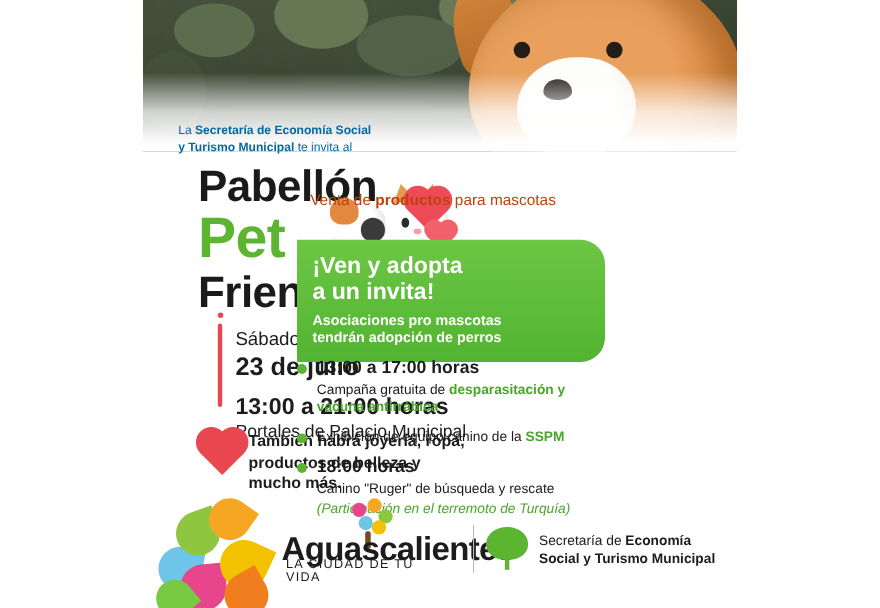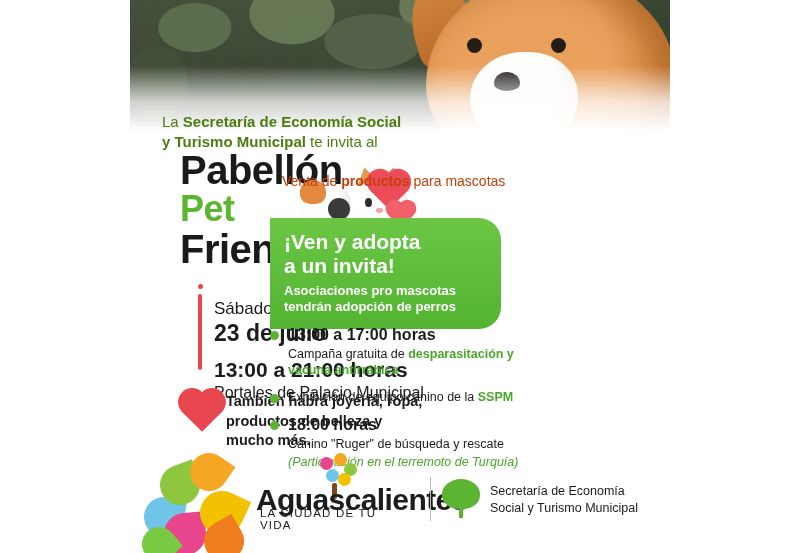--- a/index.html
+++ b/index.html
@@ -75,32 +75,32 @@
     border-radius: 50% 40% 20% 30% / 60% 50% 30% 40%;
   }
   .photo-fade {
     position: absolute; left: 0; right: 0; bottom: -2px; height: 74px;
     background: linear-gradient(180deg, rgba(255,255,255,0) 0%, rgba(255,255,255,0.75) 48%, #ffffff 88%);
   }
 
   
   .intro {
     position: absolute; left: 32px; top: 112px; width: 330px;
-    font-size: 15px; line-height: 1.35; color: #4d7c0f;
+    font-size: 11px; line-height: 1.35; color: #0369a1;
   }
   .intro b { font-weight: bold; }
 
   
   .title-block { position: absolute; left: 30px; top: 150px; margin-left: 20px; }
   .t-line1 {
     font-size: 40px; font-weight: bold; color: #1a1a1a; letter-spacing: -0.5px;
     line-height: 1.0;
   }
   .t-line2 {
-    font-size: 36px; font-weight: bold; color: #5cb531; letter-spacing: -0.5px;
+    font-size: 52px; font-weight: bold; color: #5cb531; letter-spacing: -0.5px;
     line-height: 1.05; display: inline-block;
   }
   .t-line3 {
     font-size: 40px; font-weight: bold; color: #1a1a1a; letter-spacing: -0.5px;
     line-height: 1.05;
   }
   .pets {
     position: absolute; left: 118px; top: 24px; width: 130px; height: 54px;
   }
   .guinea {
@@ -160,21 +160,21 @@
     position:absolute; left: 96px; top: 392px; width: 200px;
     font-size: 14.5px; font-weight: bold; line-height: 1.35; color:#1c1c1c;
   }
   .extra-heart { left: 58px; top: 398px; width: 28px; height: 28px; background:#e8474f; }
   .sale {
     position:absolute; left: 152px; top: 172px; width: 240px;
     font-size: 14px; color:#c2410c; line-height:1.3;
   }
   .sale b { font-weight: bold; }
   .green-box {
-    position:absolute; left: 140px; top: 218px; width: 231px; padding: 12px 14px 13px 14px;
+    position:absolute; left: 140px; top: 218px; width: 280px; padding: 12px 14px 13px 14px;
     background: linear-gradient(180deg,#6cc644 0%, #52b432 100%);
     border-radius: 0 22px 22px 0;
     color:#ffffff;
   }
   .gb-title { font-size: 21px; font-weight: bold; line-height: 1.12; }
   .gb-sub { font-size: 13px; font-weight: bold; margin-top: 6px; line-height: 1.25; }
 
   .sched { position:absolute; left: 140px; top: 326px; width: 250px; }
   .item { position: relative; padding-left: 18px; margin-bottom: 11px; }
   .bullet {
@@ -203,21 +203,21 @@
   }
   .tm { position:absolute; width: 13px; height: 13px; border-radius: 50%; }
 
   .sec-logo { position:absolute; left: 300px; bottom: 26px; width: 230px; height: 52px; }
   .sec-div { position:absolute; left: 0; top: 2px; width: 1px; height: 44px; background:#bdbdbd; }
   .sec-tree { position:absolute; left: 12px; top: 4px; width: 38px; height: 40px; }
   .sec-tree-c { position:absolute; left:0; top:0; width: 38px; height: 30px;
     background:#5cb531; border-radius: 50% 50% 45% 45%; }
   .sec-tree-t { position:absolute; left: 17px; top: 26px; width: 4px; height: 13px; background:#5cb531; }
   .sec-txt { position:absolute; left: 60px; top: 8px; font-size: 12.5px; line-height:1.35; color:#1c1c1c; }
-  .sec-txt b { font-weight: normal; margin-top: 15px; }
+  .sec-txt b { font-weight: bold; margin-top: 15px; }
 </style>
 </head>
 <body>
 
 <div id="poster">
 
   <div class="photo">
     <div class="foliage"></div>
     <div class="dog-body"></div>
     <div class="dog-ear l"></div>

